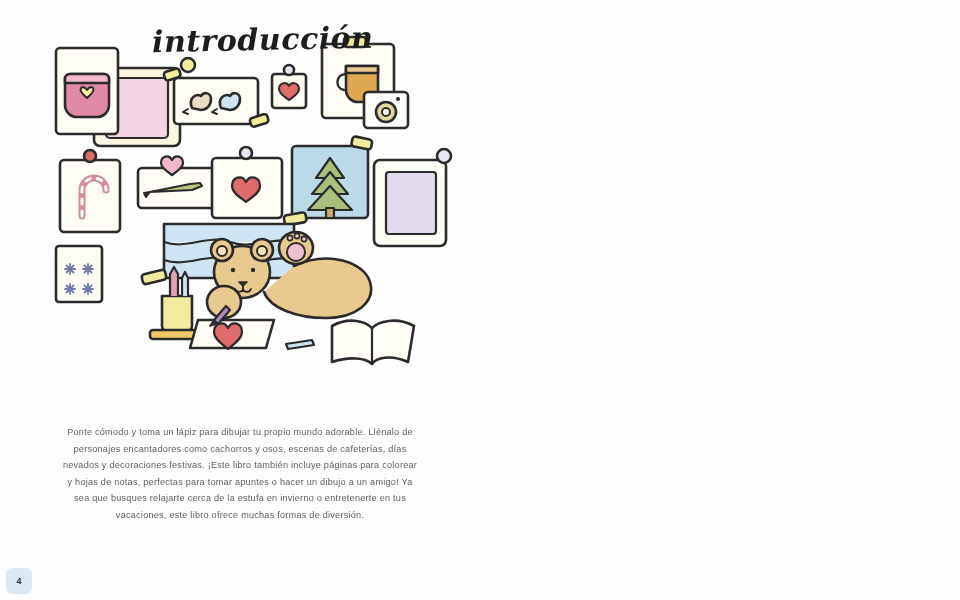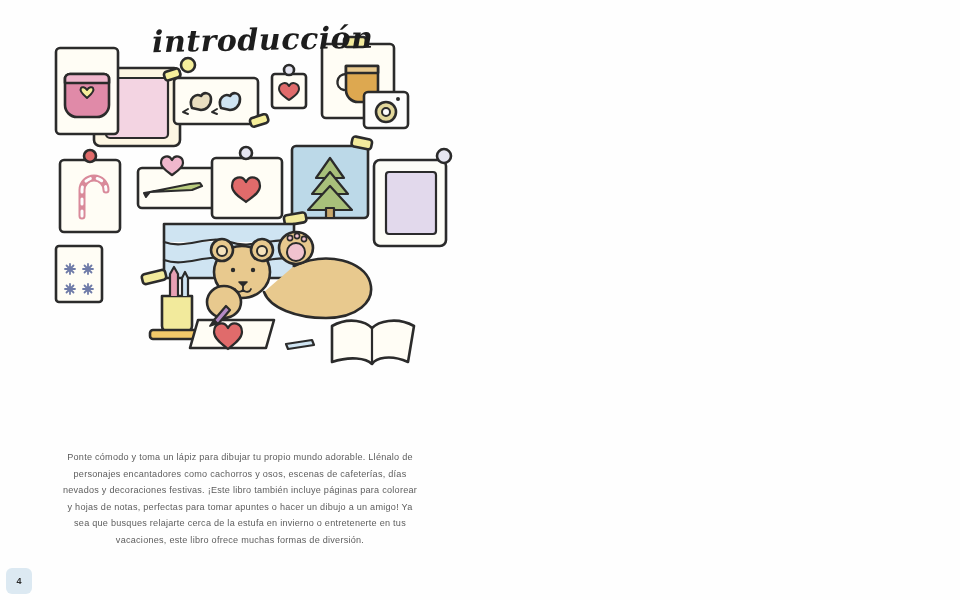--- a/index.html
+++ b/index.html
@@ -55,21 +55,21 @@
     color: #5d5d5d;
     letter-spacing: 0.25px;
   }
   .left-para {
     position: absolute;
     width: 360px;
     left: 60px;
     text-align: center;
   }
   #left-para-1 { top: 386px; }
-  #left-para-2 { top: 449px; }
+  #left-para-2 { top: 424px; }
 
   
   .page-number {
     position: absolute;
     width: 26px;
     height: 26px;
     border-radius: 6px;
     background: #dce9f2;
     color: #2b2b2b;
     font-size: 9px;

